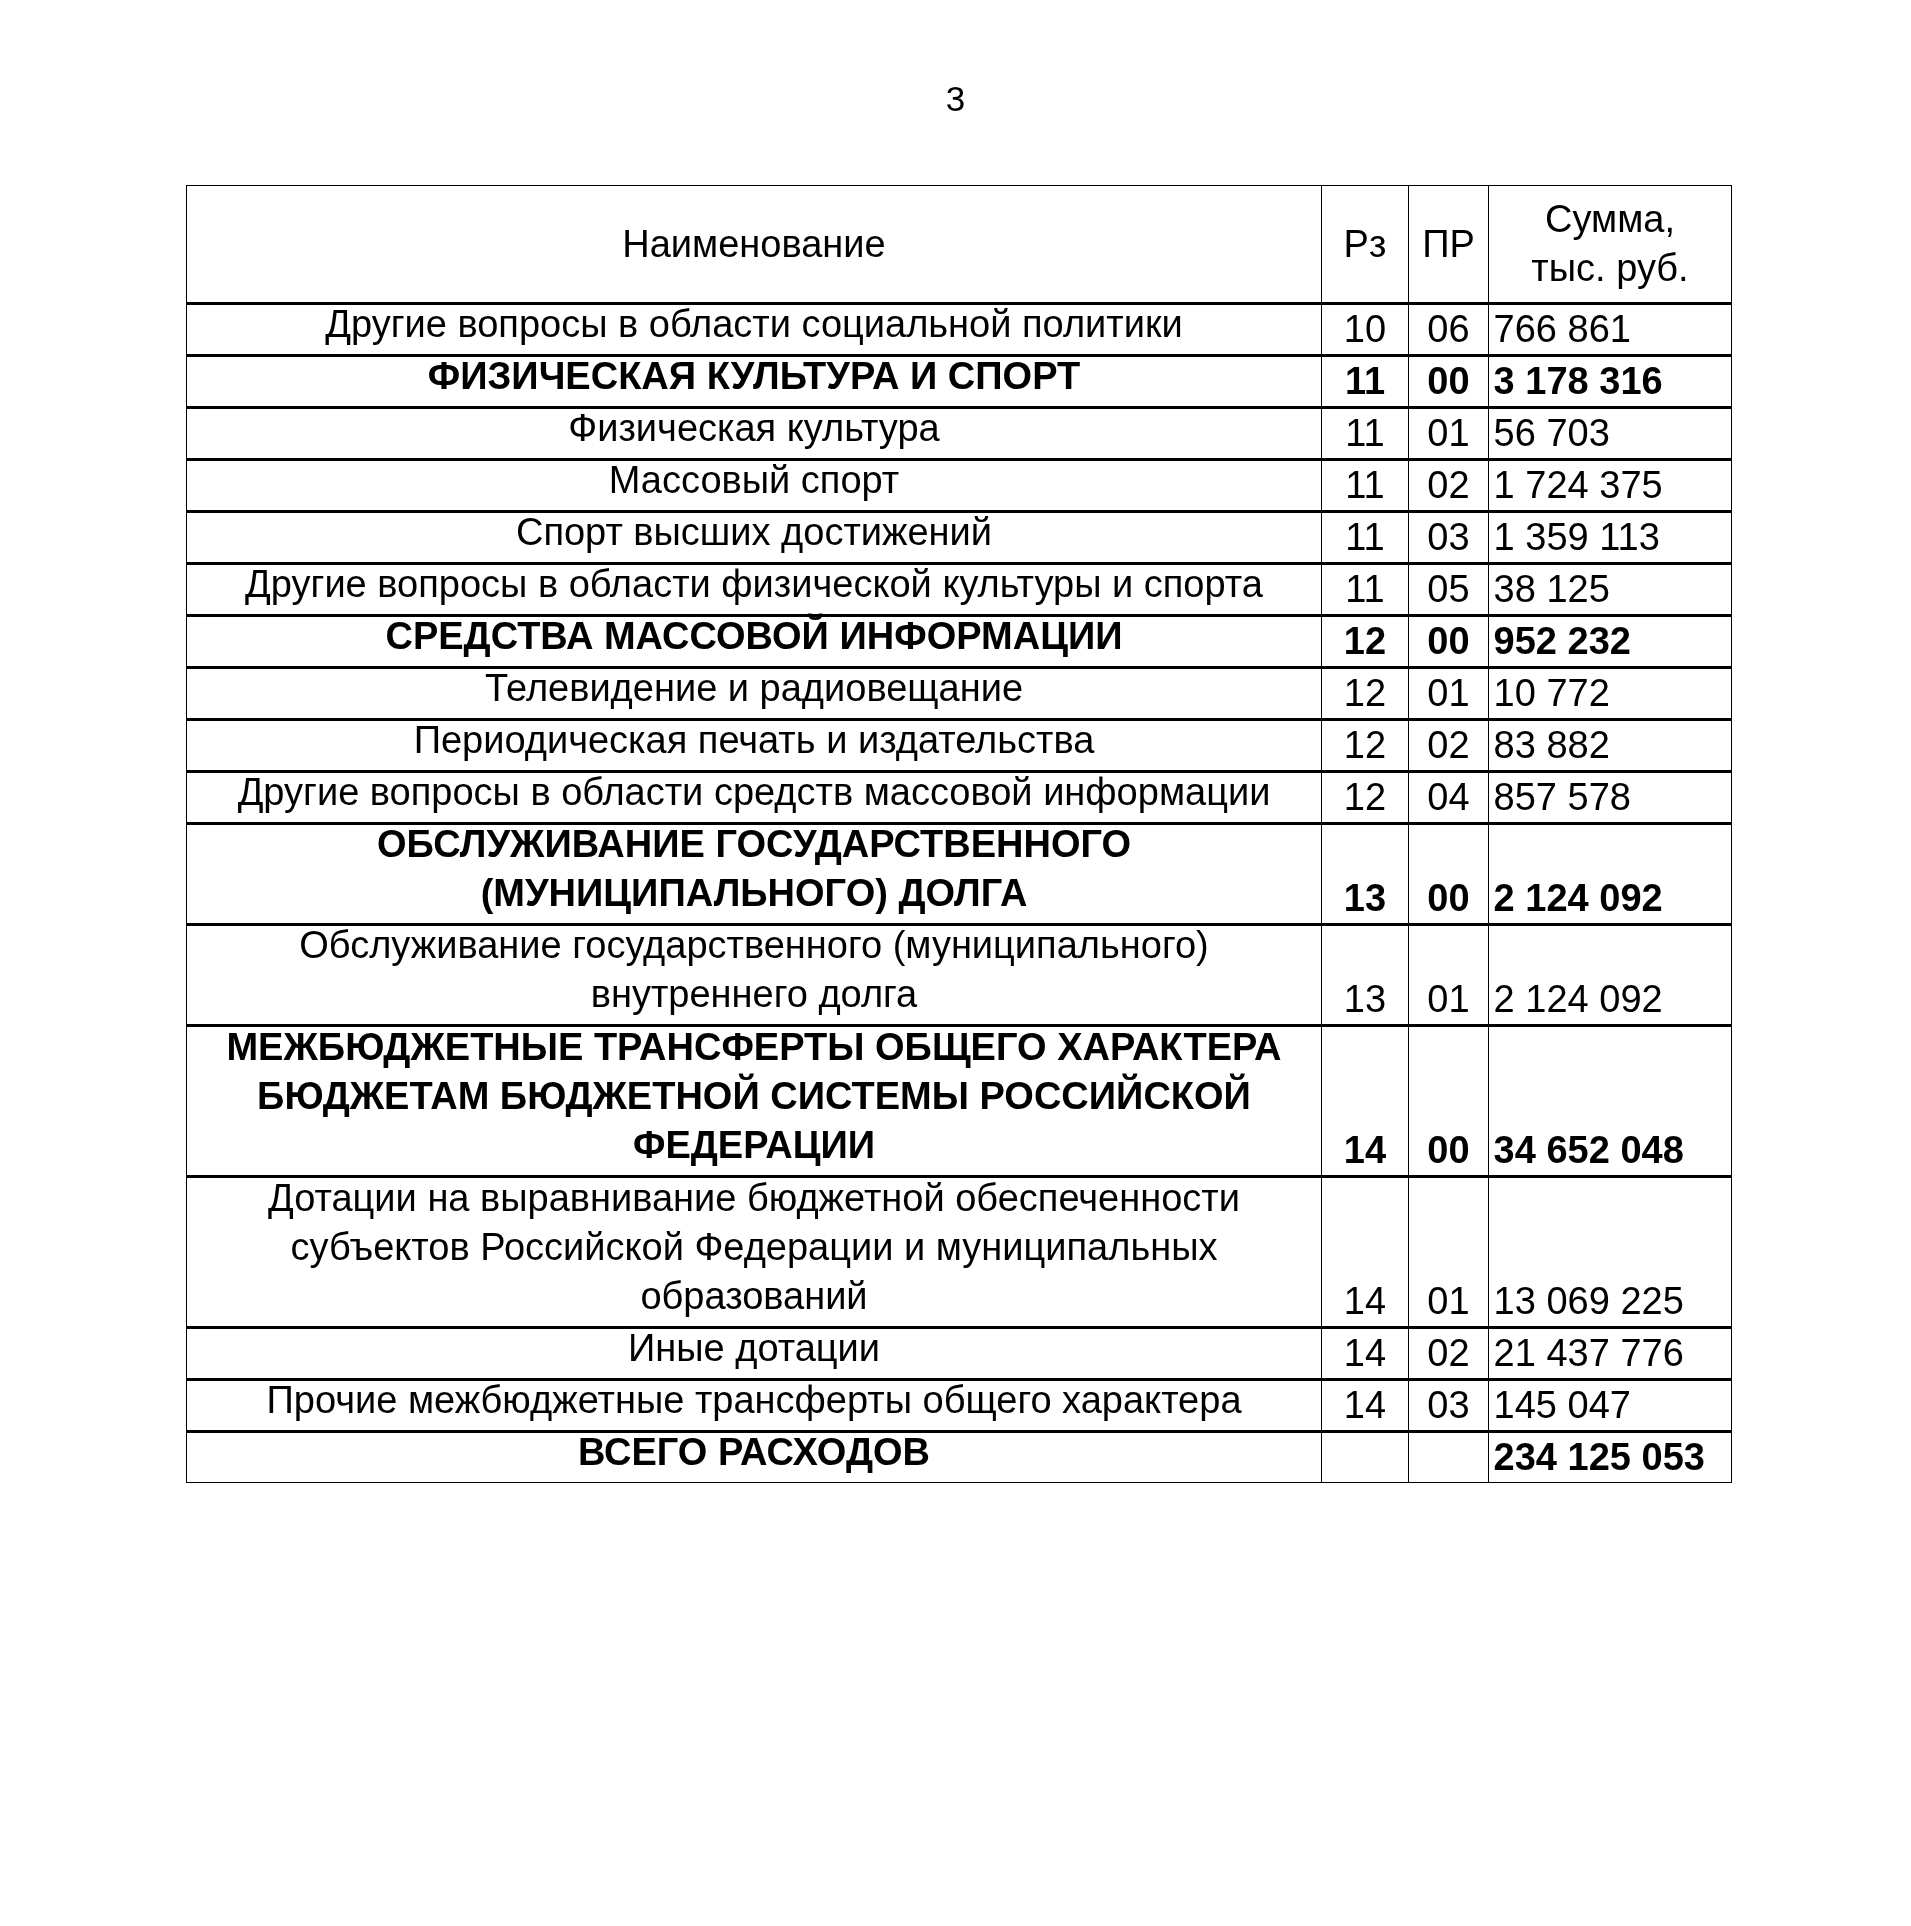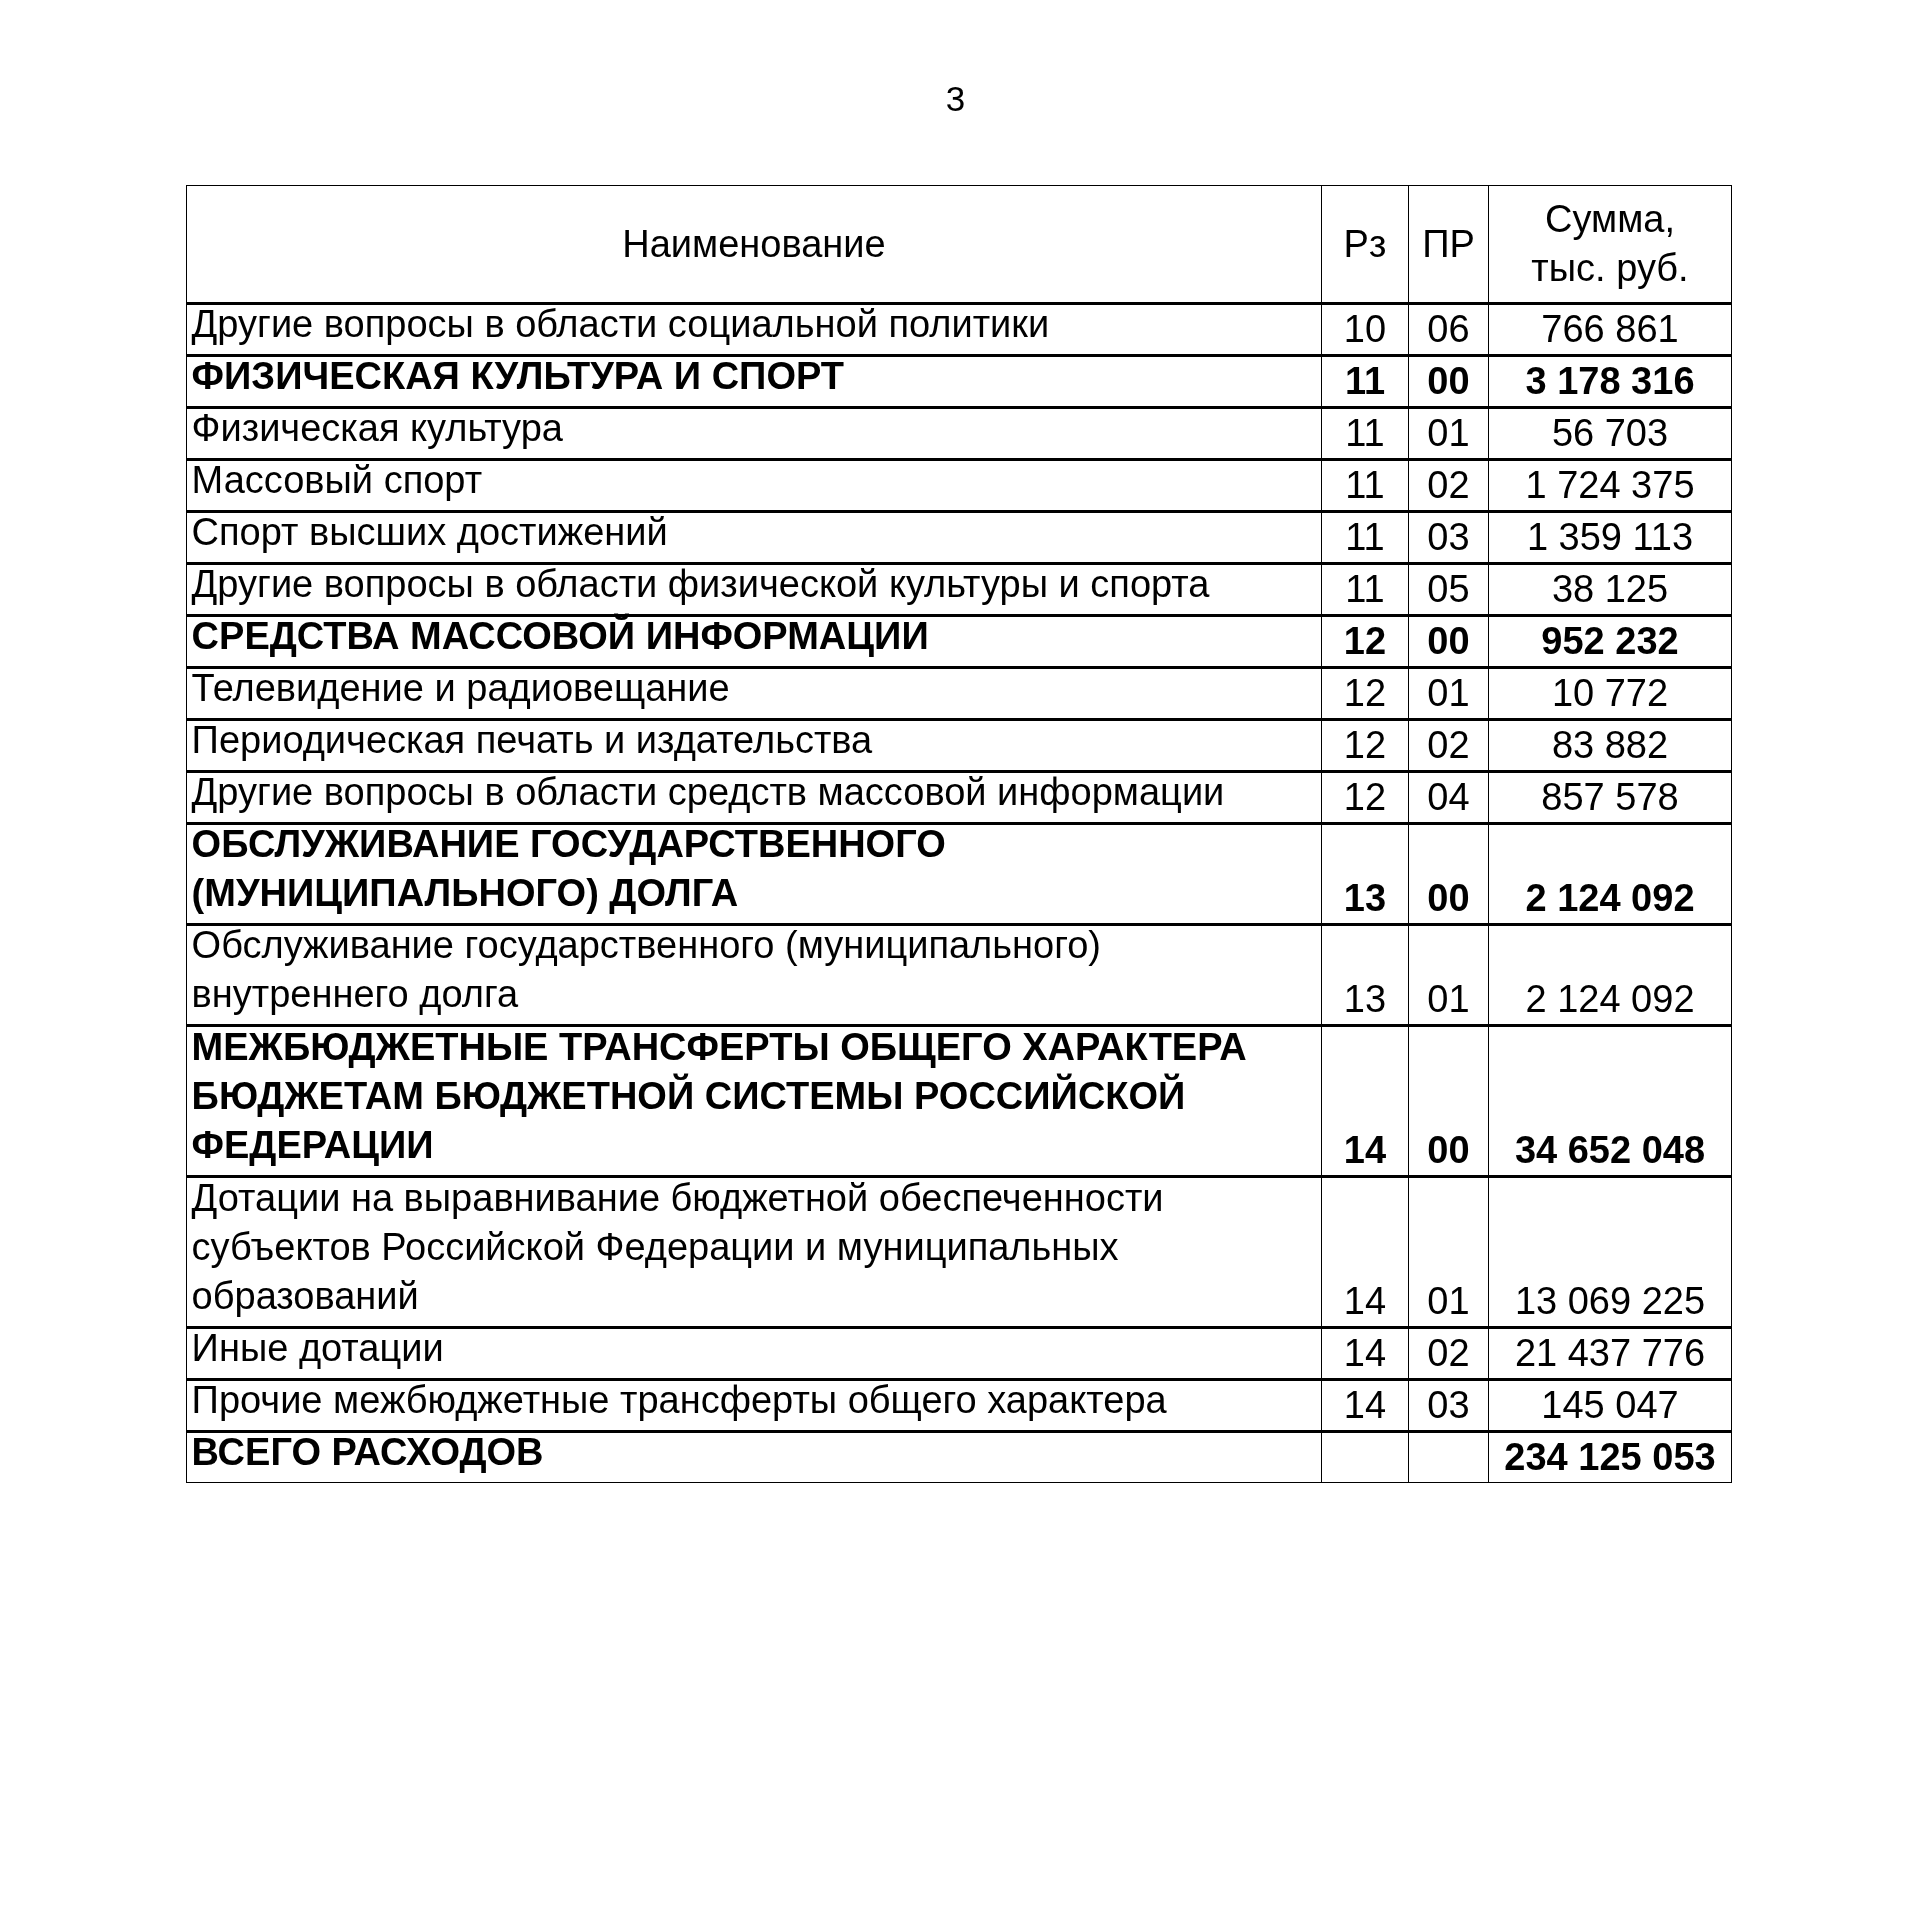--- a/index.html
+++ b/index.html
@@ -6,23 +6,23 @@
   body { width:1911px; height:2703px; position:relative; font-family:"Liberation Sans", sans-serif; color:#000; }
   .page-number { position:absolute; top:79px; left:0; width:1911px; text-align:center; font-size:35px; line-height:39px; }
   table.budget { position:absolute; left:186px; top:185px; width:1545px; border-collapse:collapse; table-layout:fixed; }
   table.budget td, table.budget th { border:1.9px solid #000; font-size:38px; line-height:49px; padding:0 4.6px; vertical-align:bottom; }
   table.budget th { font-weight:normal; vertical-align:middle; text-align:center; height:116px; }
   col.c-name { width:1135px; }
   col.c-rz { width:87px; }
   col.c-pr { width:80px; }
   col.c-sum { width:243px; }
   td.code { text-align:center; padding:0 1.5px; }
-  td.sum { text-align:center; }
+  td.sum { text-align:left; }
   tr.bold td { font-weight:bold; }
-  td.name { text-align:left; padding-bottom:0; }
+  td.name { text-align:center; padding-bottom:0; }
   tr.thickline td { border-top:3.9px solid #000; }
   .nm { display:block; position:relative; top:-5.4px; }
 </style>
 </head>
 <body>
 
 <div class="page-number">3</div>
 
 <table class="budget">
   <colgroup>

